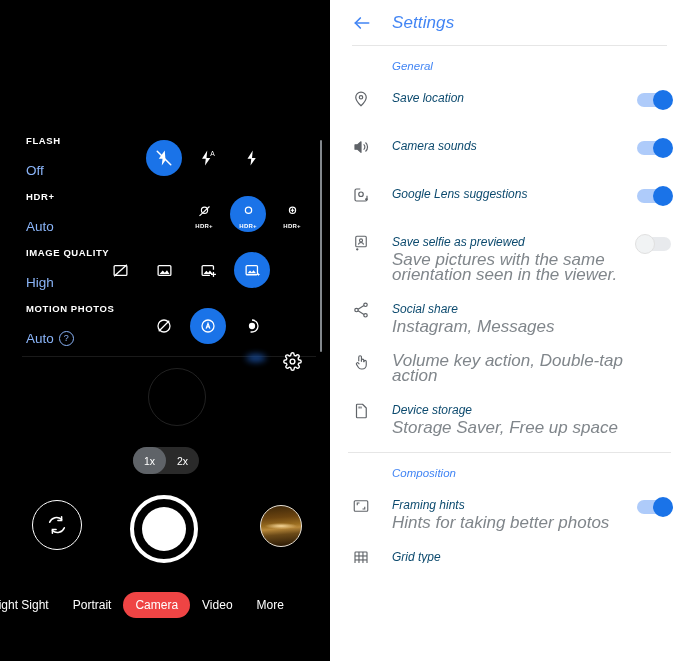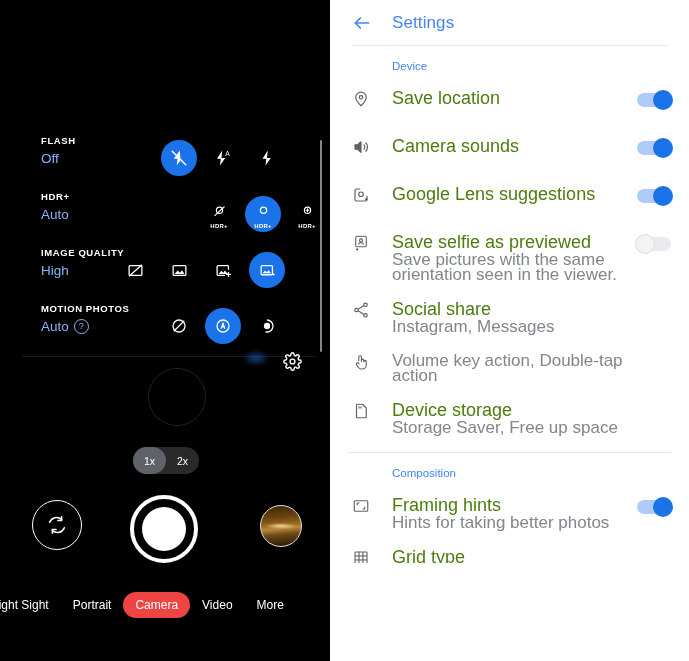--- a/index.html
+++ b/index.html
@@ -17,32 +17,32 @@
     width:330px;height:661px;
     background:#000000;
     flex:0 0 330px;
     overflow:hidden;
   }
   .quick-settings{
     position:absolute;left:0;top:130px;width:330px;height:230px;
     background:#000;
   }
   .qs-row{
-    position:absolute;left:15px;width:288px;height:56px;
+    position:absolute;left:0;width:288px;height:56px;
     display:flex;align-items:center;
   }
   .qs-label{
     position:absolute;left:26px;top:4px;width:140px;
   }
   .qs-title{
     color:#ffffff;font-size:9.5px;letter-spacing:.6px;font-weight:700;
     text-transform:uppercase;line-height:13px;
   }
   .qs-value{
-    color:#8ab4f8;font-size:13.5px;line-height:19px;margin-top:2px;
+    color:#8ab4f8;font-size:13.5px;line-height:19px;margin-top:14px;
     display:flex;align-items:center;gap:5px;
   }
   .qs-help{
     display:inline-flex;align-items:center;justify-content:center;
     width:13px;height:13px;border:1px solid #8ab4f8;border-radius:50%;
     font-size:9px;line-height:1;color:#8ab4f8;
   }
   .qs-icons{
     position:absolute;right:18px;top:0;height:56px;
     display:flex;align-items:center;gap:0px;
@@ -122,21 +122,21 @@
   .mode{
     color:#ffffff;font-size:12px;white-space:nowrap;
     padding:6px 12px;border-radius:16px;
   }
   .mode.active{background:#ef4444;}
   .mode.clipped{margin-left:-22px;}
 
   
   .settings{
     position:relative;width:359px;height:563px;background:#ffffff;
-    flex:0 0 359px;overflow:hidden;
+    flex:0 0 359px;overflow:hidden;font-style:italic;
   }
   .st-header{
     position:relative;height:45px;display:flex;align-items:center;
     padding-left:22px;gap:20px;
   }
   .back-arrow{color:#4285f4;display:flex;align-items:center;cursor:pointer;}
   .st-title{color:#4285f4;font-size:17px;letter-spacing:.1px;}
   .hr{height:1px;background:#e6e6e6;margin:0 22px 0 22px;}
   .hr.full{margin:0 18px;}
   .section-label{
@@ -145,21 +145,21 @@
   .row{
     display:flex;align-items:flex-start;
     padding:9px 18px 9px 22px;min-height:30px;
   }
   .row-icon{
     width:40px;flex:0 0 40px;color:#5f6368;
     display:flex;align-items:flex-start;justify-content:flex-start;
     padding-top:1px;
   }
   .row-text{flex:1;min-width:0;padding-right:8px;}
-  .row-title{color:#4d7c0f;font-size:18px;line-height:18px;}
+  .row-title{color:#0c4a6e;font-size:12px;line-height:18px;}
   .row-sub{color:#80868b;font-size:17px;line-height:15px;margin-top:1px;}
   .toggle{
     flex:0 0 34px;width:34px;height:14px;border-radius:8px;position:relative;
     margin-top:4px;
   }
   .toggle .track{
     position:absolute;left:0;top:0;width:34px;height:14px;border-radius:8px;
   }
   .toggle .knob{
     position:absolute;top:-3px;width:20px;height:20px;border-radius:50%;
@@ -359,21 +359,21 @@
       <span class="back-arrow">
         <svg width="20" height="20" viewBox="0 0 24 24" fill="none" stroke="#4285f4" stroke-width="2" stroke-linecap="round" stroke-linejoin="round">
             <line x1="20" y1="12" x2="4" y2="12"></line>
             <polyline points="10,6 4,12 10,18"></polyline>
           </svg>
       </span>
       <span class="st-title">Settings</span>
     </div>
     <div class="hr"></div>
 
-    <div class="section-label">Device</div>
+    <div class="section-label">General</div>
 
     <div class="row">
       <div class="row-icon">
         <svg width="18" height="18" viewBox="0 0 24 24" fill="none" stroke="#5f6368" stroke-width="1.6">
             <path d="M12 21s7-6.4 7-11.3A7 7 0 005 9.7C5 14.6 12 21 12 21z"></path>
             <circle cx="12" cy="9.7" r="2.3"></circle>
           </svg>
       </div>
       <div class="row-text">
         <div class="row-title">Save location</div>

